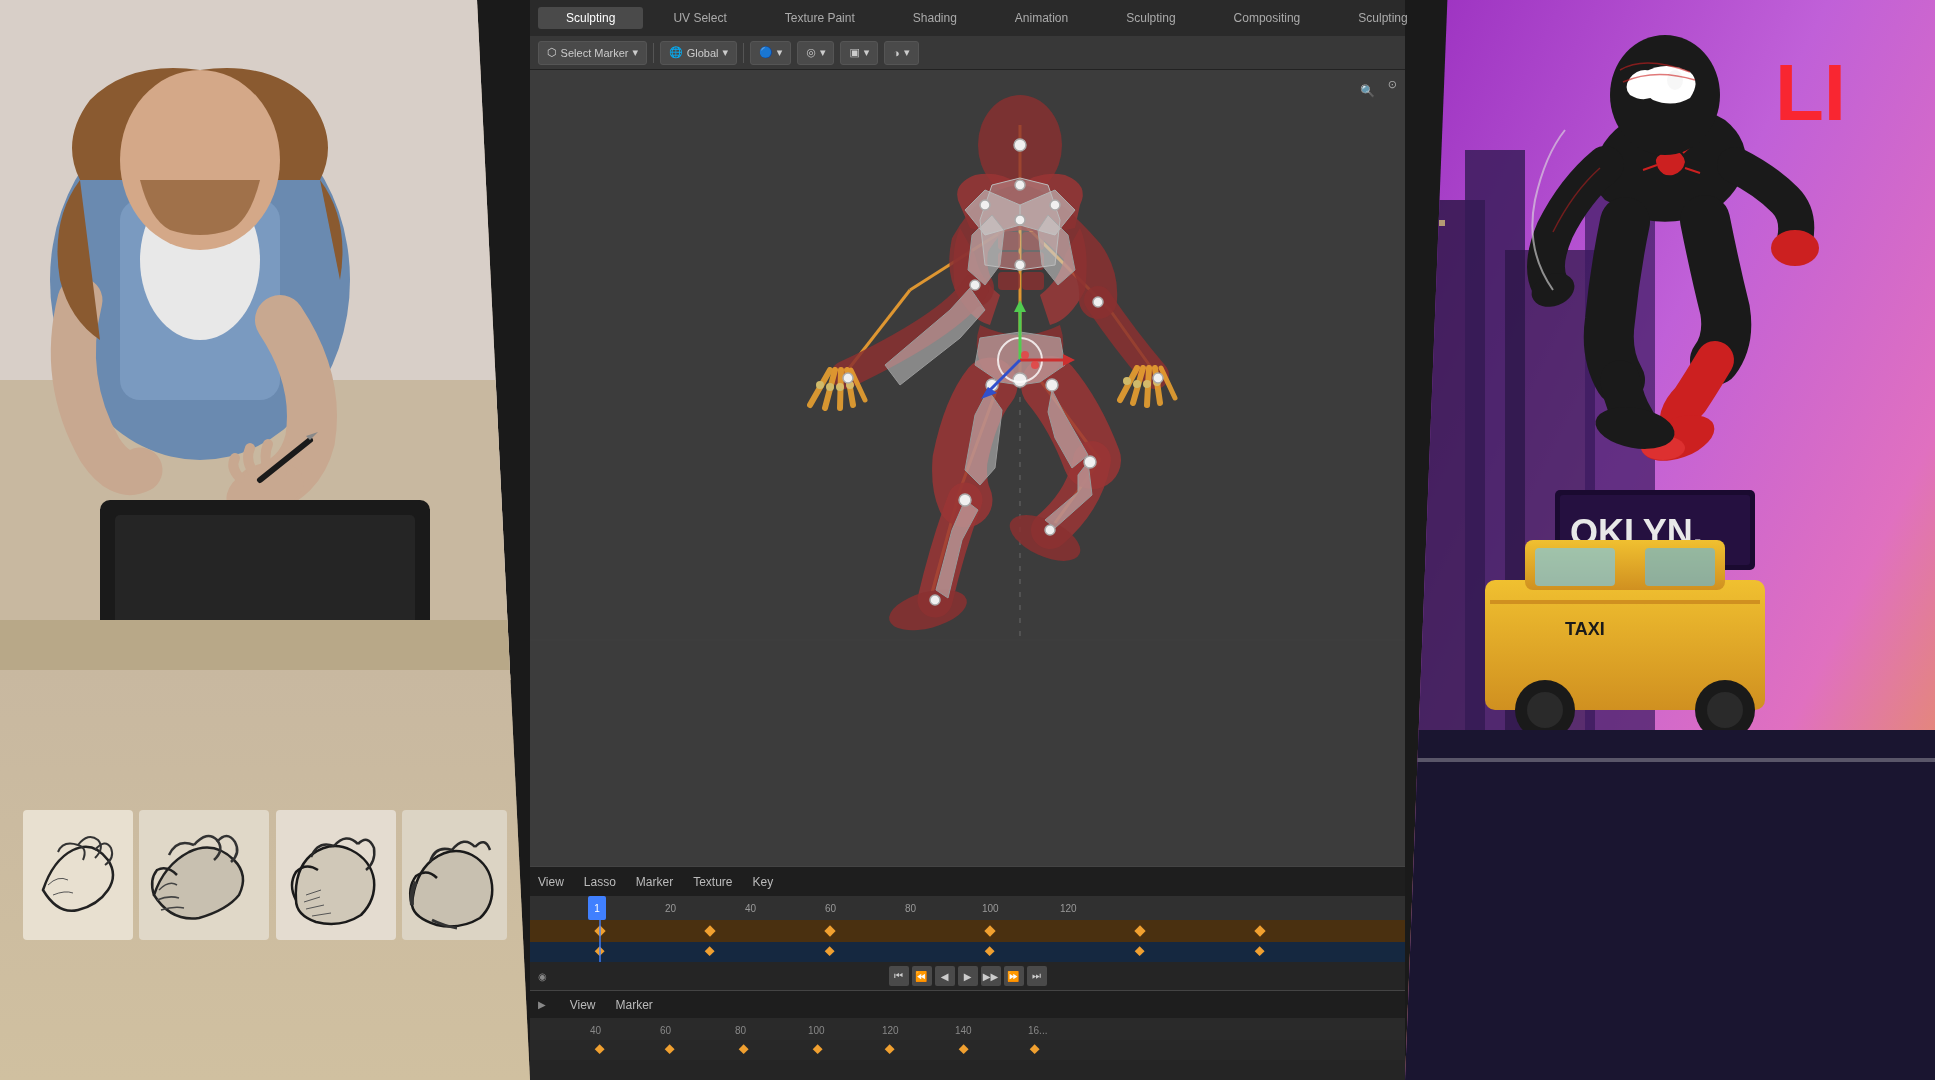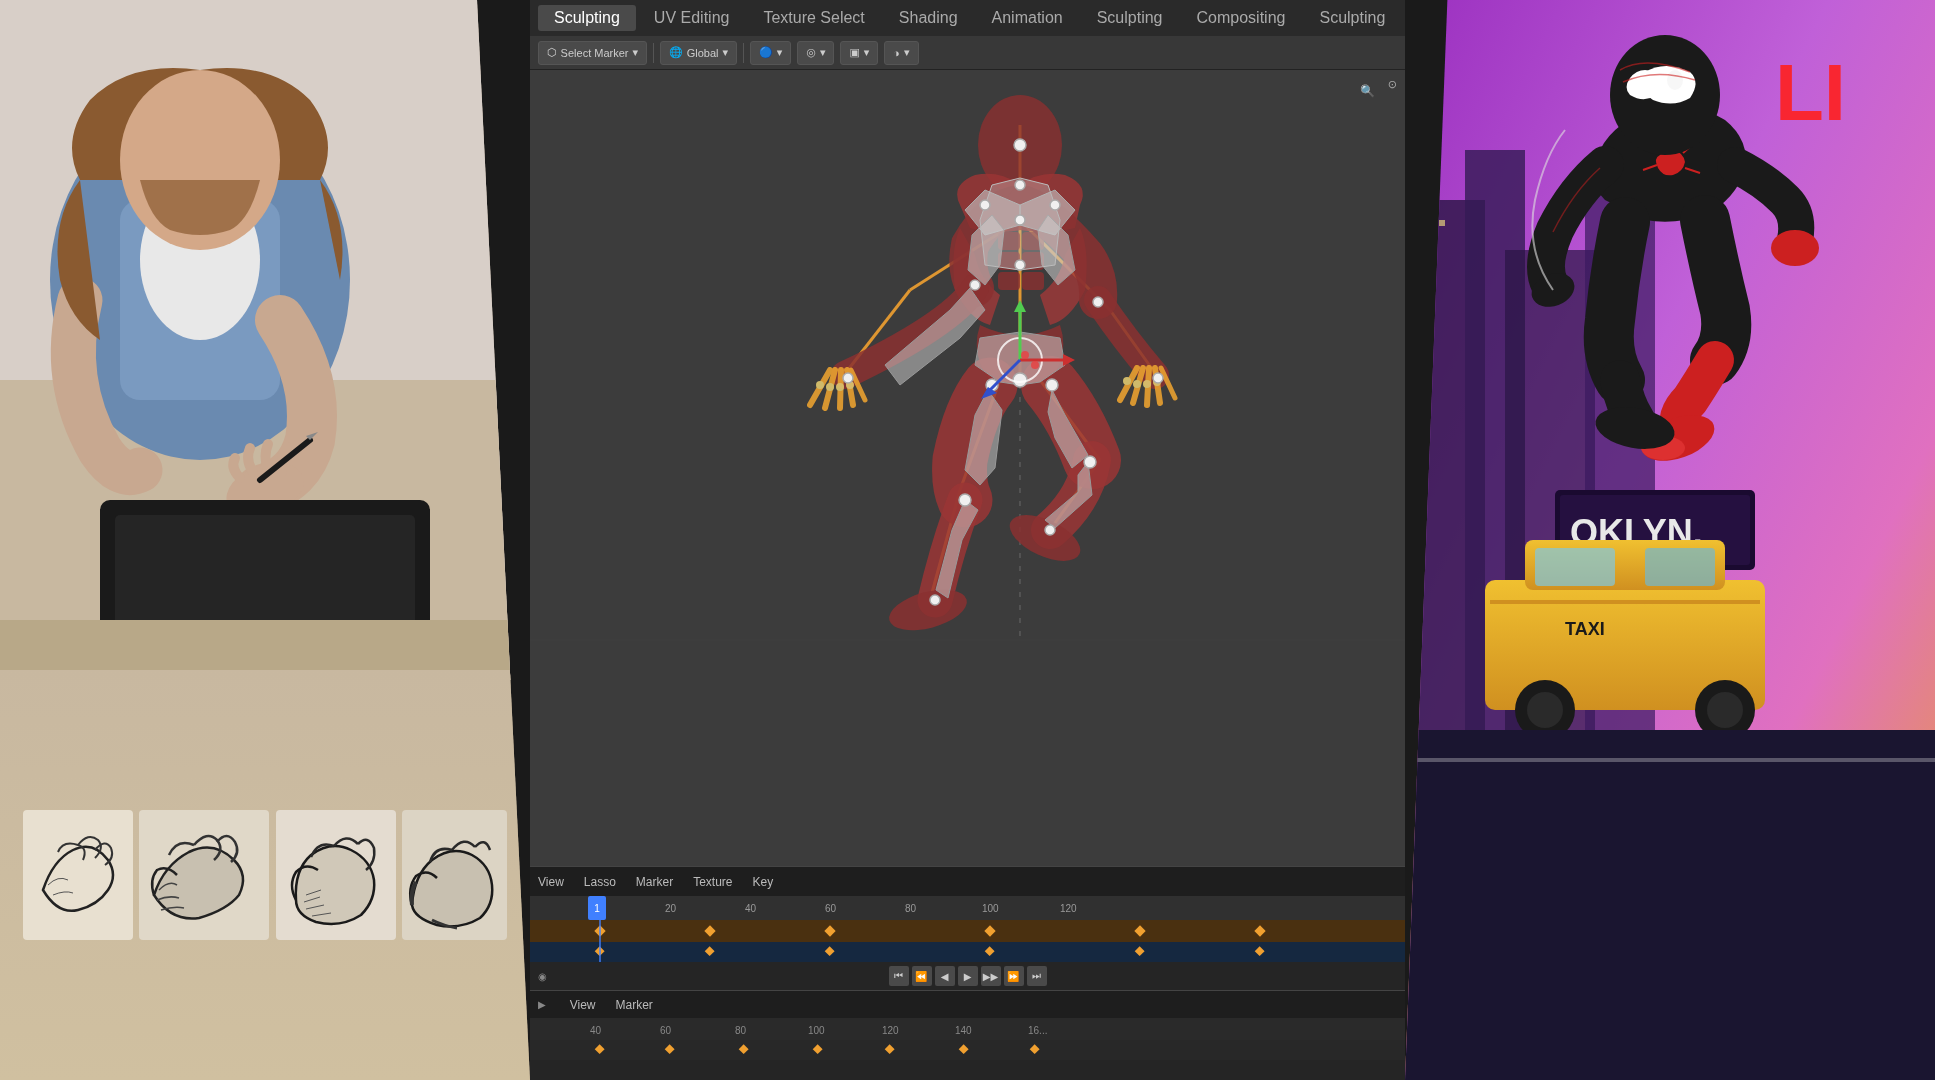--- a/index.html
+++ b/index.html
@@ -58,22 +58,22 @@
       height: 36px;
       background: #2a2a2a;
       display: flex;
       align-items: center;
       padding: 0 8px;
       gap: 2px;
       flex-shrink: 0;
     }
 
     .blender-tab {
-      padding: 4px 16px;
-      font-size: 16px;
+      padding: 4px 28px;
+      font-size: 12px;
       color: #aaa;
       cursor: pointer;
       border-radius: 3px;
       white-space: nowrap;
     }
     .blender-tab.active {
       background: #4a4a4a;
       color: #fff;
     }
 
@@ -298,22 +298,22 @@
         <path d="M55,118 Q42,116 30,110" stroke="#333" stroke-width="3" fill="none"></path>
       </svg>
     </div>
   </div>
 </div>
 
 <div class="middle-panel">
 
   <div class="blender-topbar">
     <div class="blender-tab active">Sculpting</div>
-    <div class="blender-tab">UV Editing</div>
-    <div class="blender-tab">Texture Select</div>
+    <div class="blender-tab">UV Select</div>
+    <div class="blender-tab">Texture Paint</div>
     <div class="blender-tab">Shading</div>
     <div class="blender-tab">Animation</div>
     <div class="blender-tab">Sculpting</div>
     <div class="blender-tab">Compositing</div>
     <div class="blender-tab">Sculpting</div>
   </div>
 
   <div class="blender-toolbar">
     <div class="toolbar-btn">
       <span>⬡</span>

